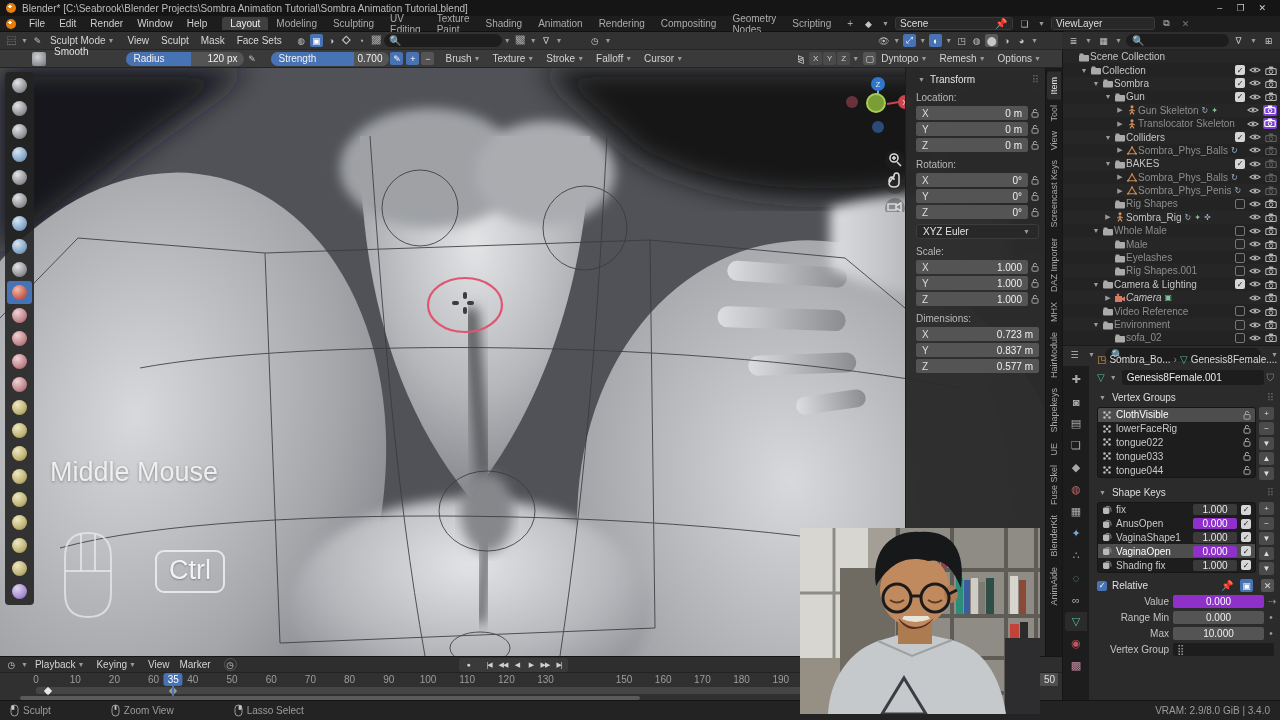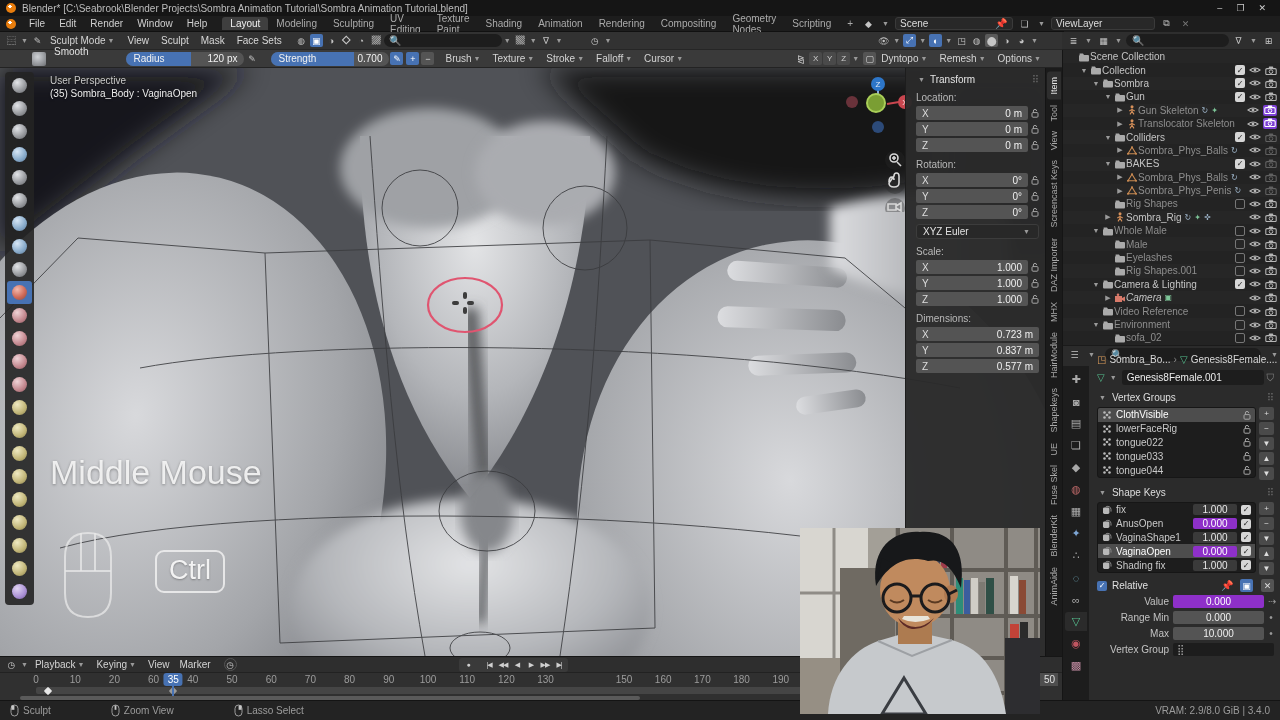--- a/index.html
+++ b/index.html
@@ -39,21 +39,21 @@
   .t-grey{background:radial-gradient(circle at 35% 30%,#e3e5e8,#94969a 60%,#606266)}
   .t-blue{background:radial-gradient(circle at 35% 30%,#d6e6f5,#86a9c9 60%,#5c7793)}
   .t-red{background:radial-gradient(circle at 35% 30%,#efd3d6,#c2868d 60%,#8d575e)}
   .t-yellow{background:radial-gradient(circle at 35% 30%,#efe9c2,#c0b476 60%,#857c4a)}
   .t-purple{background:radial-gradient(circle at 35% 30%,#e0d4f2,#a globalize 60%,#71589b);background:radial-gradient(circle at 35% 30%,#e0d4f2,#a98fd4 60%,#71589b)}
   .t-active{background:radial-gradient(circle at 35% 30%,#f3b9ad,#cf6a58 55%,#7e4a44)}
   
   #viewport{left:0;top:68px;width:1062px;height:588px;background:#47484c;overflow:hidden;z-index:1}
   #vp-info{left:50px;top:74px;color:#c9c9c9;text-shadow:0 1px 2px rgba(0,0,0,.6);z-index:3;line-height:13px}
   #vp-info .obj{color:#ececec}
-  #screencast-text{left:50px;top:458px;z-index:3;color:rgba(245,245,245,.92);font-size:34px;line-height:29px;text-shadow:0 1px 3px rgba(0,0,0,.35)}
+  #screencast-text{left:50px;top:458px;z-index:3;color:rgba(245,245,245,.92);font-size:27px;line-height:29px;text-shadow:0 1px 3px rgba(0,0,0,.35)}
   #key-ctrl{left:155px;top:550px;z-index:3;border:2px solid rgba(240,240,240,.85);border-radius:9px;color:rgba(248,248,248,.95);font-size:27px;padding:3px 12px 5px;text-shadow:0 1px 2px rgba(0,0,0,.3)}
   #mouse-graphic{left:57px;top:527px;z-index:3;opacity:.9}
   #nav-gizmo{left:843px;top:72px;z-index:2}
   
   #npanel{left:905px;top:68px;width:140px;height:588px;background:rgba(42,42,42,.96);border-left:1px solid #1d1d1d;z-index:4;padding:4px 6px 0 10px;color:#c5c5c5}
   .np-title{color:#e4e4e4;display:flex;align-items:center;gap:3px;margin:2px 0 6px}
   .np-grp{color:#b9b9b9;margin:7px 0 3px}
   .np-row{display:flex;align-items:center;margin-bottom:2px;gap:3px}
   .np-field{flex:1;height:14px;background:#545454;border-radius:2px;display:flex;align-items:center;justify-content:space-between;padding:0 6px;color:#f0f0f0}
   .np-field .ax{color:#ddd}
@@ -332,24 +332,20 @@
         <g fill="#3c3c3c">
           <rect x="463" y="224" width="4" height="7" rx="2"></rect>
           <rect x="463" y="239" width="4" height="7" rx="2"></rect>
           <rect x="452" y="233" width="7" height="4" rx="2"></rect>
           <rect x="467" y="233" width="7" height="4" rx="2"></rect>
         </g>
       </g>
     </svg>
   </div>
 
-  <div id="vp-info" class="abs">
-    <div>User Perspective</div>
-    <div class="obj">(35) Sombra_Body : VaginaOpen</div>
-  </div>
 
   <div id="screencast-text" class="abs">
     <div>Middle Mouse</div>
   </div>
   <div id="key-ctrl" class="abs">Ctrl</div>
   <svg id="mouse-graphic" class="abs" width="62" height="96" viewBox="0 0 62 96">
     <g fill="none" stroke="rgba(235,235,235,.8)" stroke-width="2">
       <path d="M8 30 Q8 6 31 6 Q54 6 54 30 L54 66 Q54 90 31 90 Q8 90 8 66 Z"></path>
       <line x1="8" y1="44" x2="54" y2="44"></line>
       <line x1="24" y1="6" x2="24" y2="44"></line>

